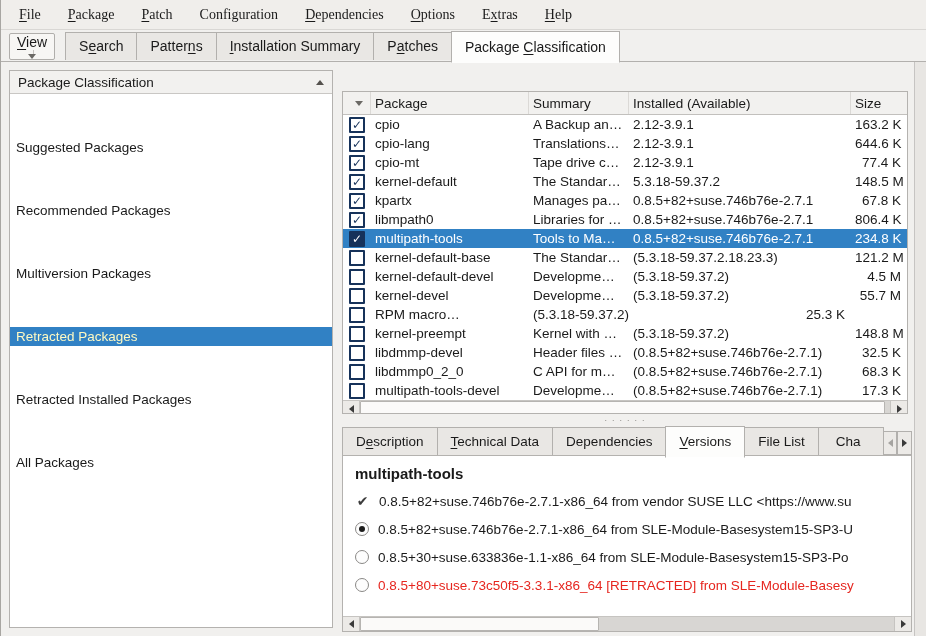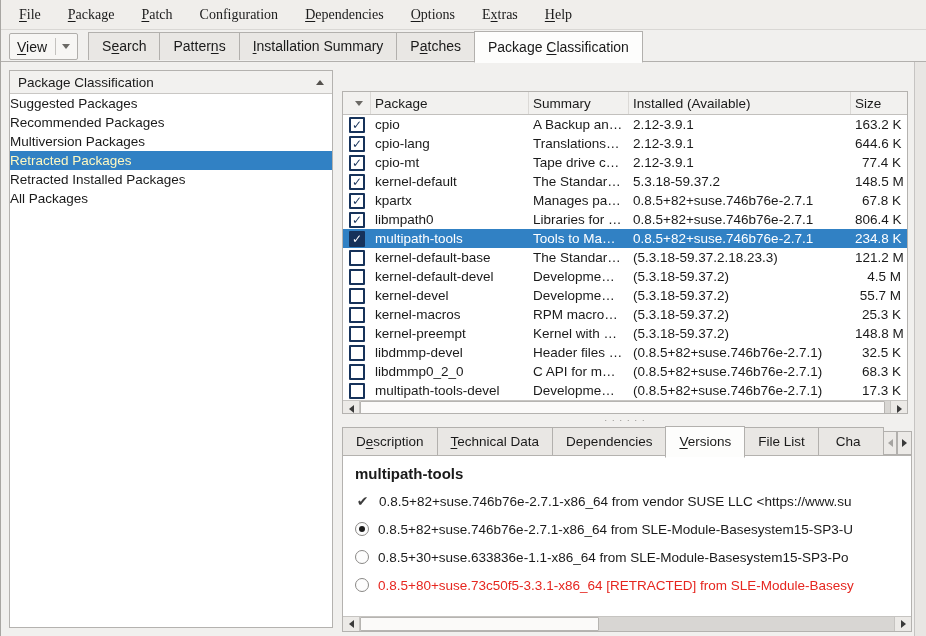--- a/index.html
+++ b/index.html
@@ -14,34 +14,34 @@
   }
   
   .menubar{position:absolute;left:0;top:0;width:926px;height:30px;background:#f0eeeb;
     border-bottom:1px solid #d9d7d4;display:flex;align-items:center;padding-left:18px;gap:27px;box-sizing:border-box;font-size:14px;}
   .menu-item{cursor:default;white-space:nowrap;font-family:Liberation Serif, serif;}
   .key{text-decoration:underline;text-underline-offset:2px;}
   
   .tabbar{position:absolute;left:0;top:30px;width:926px;height:32px;background:#f1f0ee;
     border-bottom:1px solid #b2b0ad;display:flex;align-items:flex-end;padding-left:8px;box-sizing:border-box;font-size:14px;}
   .viewbtn{align-self:center;display:flex;align-items:center;height:25px;margin-top:2px;
-    border:1px solid #b0aeab;background:#f7f6f4;padding:0 7px;margin-right:10px;border-radius:2px;}
+    border:1px solid #b0aeab;background:#f7f6f4;padding:0 7px;margin-right:10px;border-radius:2px;flex-direction:column;}
   .caret-sep{width:1px;height:17px;background:#c4c2bf;margin:0 6px 0 8px;}
   .tri-down{width:0;height:0;border-left:4px solid transparent;border-right:4px solid transparent;border-top:5px solid #6b6965;}
   .tab{height:27px;display:flex;align-items:center;padding:0 13px;background:#e9e7e4;
     border:1px solid #b2b0ad;border-bottom:none;margin-right:-1px;white-space:nowrap;position:relative;}
   .tab.active{background:#fdfdfc;height:30px;z-index:2;bottom:-1px;border-bottom:1px solid #fdfdfc;}
   .tabs{display:flex;align-items:center;height:100%;margin-top:39px;}
   
   .sidebar{position:absolute;left:8px;top:70px;width:324px;height:558px;background:#fff;
     border:1px solid #b4b2af;box-sizing:border-box;}
   .side-header{height:23px;background:#f2f1ef;border-bottom:1px solid #c9c7c4;
     display:flex;align-items:center;padding:0 8px;box-sizing:border-box;}
   .tri-up{width:0;height:0;border-left:4px solid transparent;border-right:4px solid transparent;border-bottom:5px solid #55524e;margin-left:auto;}
-  .side-item{height:19px;line-height:19px;padding-left:0;white-space:nowrap;cursor:default;}
+  .side-item{height:19px;line-height:19px;padding-left:6px;white-space:nowrap;cursor:default;margin-top:44px;}
   .side-item.selected{background:var(--selection);color:#fef9c3;}
   
   .pkg-table{position:absolute;left:341px;top:91px;width:566px;height:323px;background:#fff;
     border:1px solid #b4b2af;box-sizing:border-box;overflow:hidden;}
   .thead,.trow{display:grid;grid-template-columns:28px 158px 100px 222px 1fr;align-items:center;}
   .thead{height:22px;background:#f2f1ef;border-bottom:1px solid #c2c0bd;}
   .hcell{height:100%;display:flex;align-items:center;padding-left:4px;border-right:1px solid #dbd9d6;box-sizing:border-box;overflow:hidden;white-space:nowrap;}
   .hcell:last-child{border-right:none;}
   .hcb{justify-content:center;}
   .tbody{height:285px;overflow:hidden;}
@@ -275,21 +275,20 @@
           <span class="cell name">kernel-devel</span>
           <span class="cell summary">Developme…</span>
           <span class="cell version">(5.3.18-59.37.2)</span>
           <span class="cell size">55.7 M</span>
         </div>
 
         <div class="trow">
           <span class="cell cb">
             <span class="checkbox"></span>
           </span>
-          <span class="cell name">kernel-macros</span>
           <span class="cell summary">RPM macro…</span>
           <span class="cell version">(5.3.18-59.37.2)</span>
           <span class="cell size">25.3 K</span>
         </div>
 
         <div class="trow">
           <span class="cell cb">
             <span class="checkbox"></span>
           </span>
           <span class="cell name">kernel-preempt</span>

